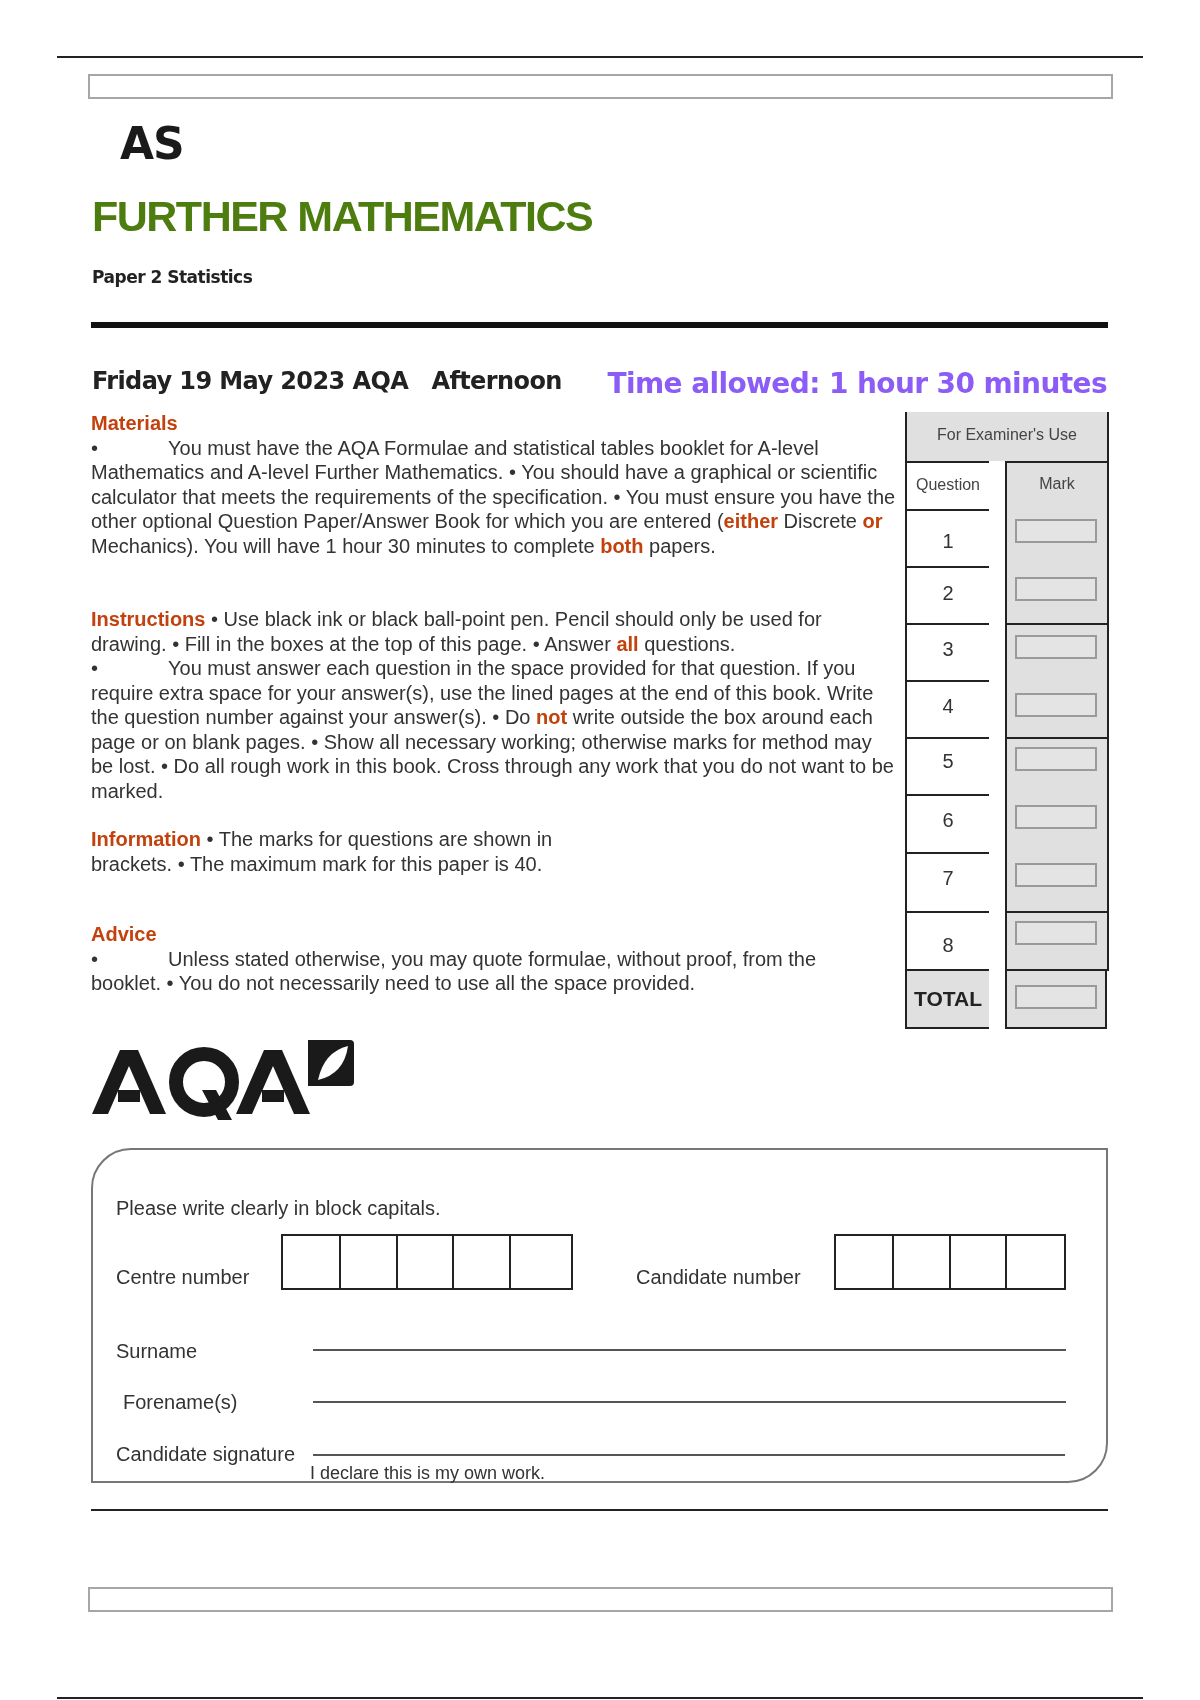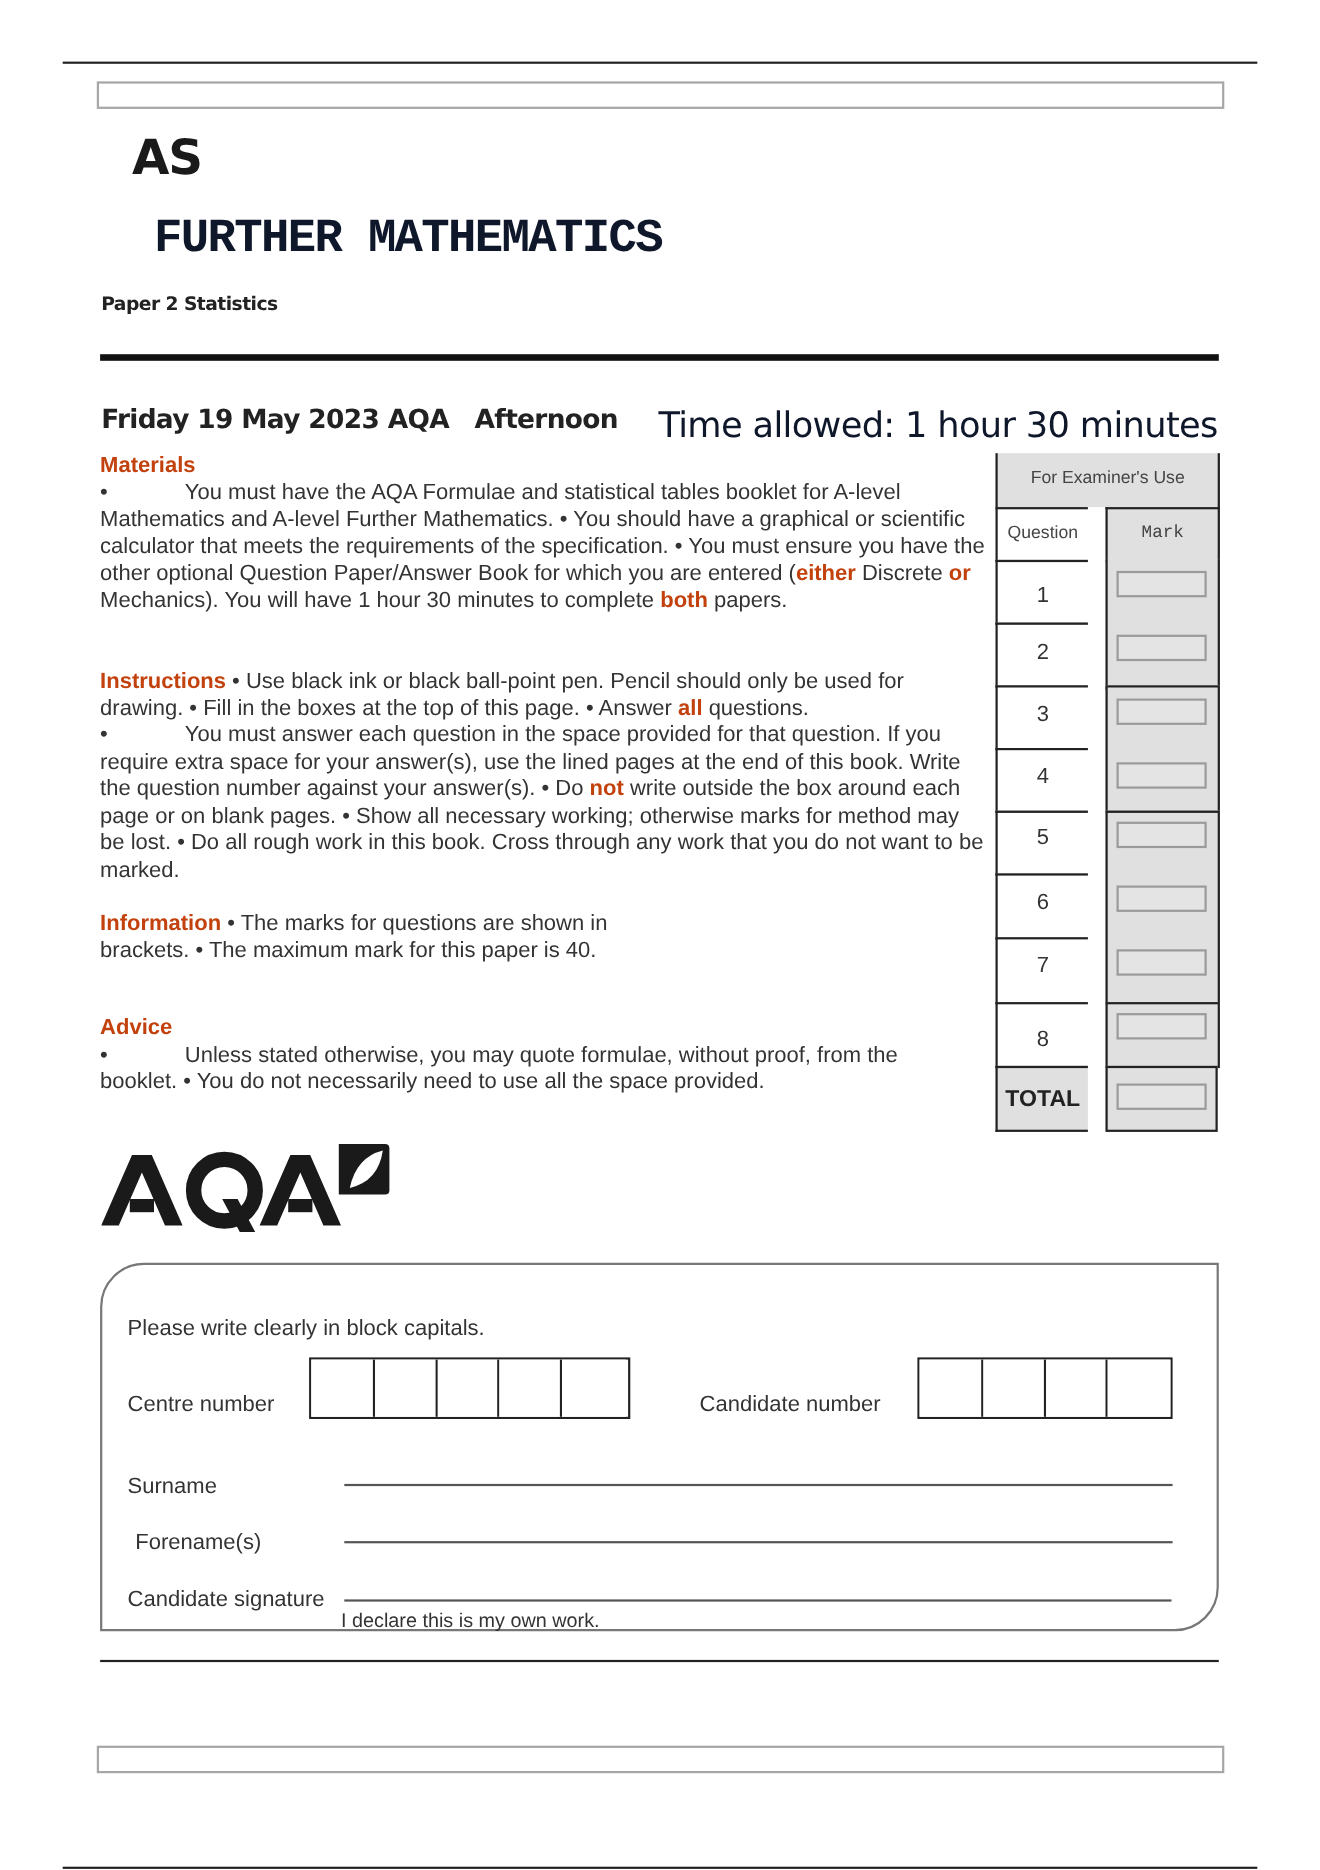--- a/index.html
+++ b/index.html
@@ -5,28 +5,28 @@
   html, body { margin: 0; padding: 0; background: #ffffff; }
   body { width: 1200px; height: 1700px; position: relative; overflow: hidden;
          font-family: "Liberation Sans", sans-serif; color: #333; }
   .abs { position: absolute; }
   .rule-thin { position: absolute; height: 2px; background: #222; }
   .rule-thick { position: absolute; height: 6px; background: #111; }
   .hdr-box { position: absolute; border: 2px solid #a6a6a6; box-sizing: border-box; background: #fff; }
 
   .title-as { left: 92px; top: 118px; font-family: "DejaVu Sans", sans-serif; font-weight: bold;
               font-size: 44px; color: #1a1a1a; letter-spacing: -1px; margin-left: 28px; }
-  .title-main { left: 92px; top: 192px; font-family: Liberation Mono, monospace; font-weight: bold;
-                font-size: 43px; color: #0f172a; letter-spacing: -1.5px; margin-left: 48px; }
+  .title-main { left: 92px; top: 192px; font-family: Liberation Sans, sans-serif; font-weight: bold;
+                font-size: 43px; color: #4d7c0f; letter-spacing: -1.5px; }
   .title-sub { left: 92px; top: 267px; font-family: "DejaVu Sans", sans-serif; font-weight: bold;
                font-size: 17px; color: #222; letter-spacing: -0.5px; }
   .date-line { left: 92px; top: 367px; font-family: "DejaVu Sans", sans-serif; font-weight: bold;
                font-size: 24px; color: #222; letter-spacing: -0.6px; white-space: pre; }
-  .time-line { right: 93px; top: 367px; font-family: "DejaVu Sans", sans-serif; font-weight: normal;
-               font-size: 32px; color: #0f172a; letter-spacing: -0.6px; }
+  .time-line { right: 93px; top: 367px; font-family: "DejaVu Sans", sans-serif; font-weight: bold;
+               font-size: 28px; color: #8b5cf6; letter-spacing: -0.6px; }
 
   .body-text { position: absolute; font-size: 20px; line-height: 24.5px; color: #333; }
   .body-text b { color: #c2410c; }
   .tab { display: inline-block; width: 70px; }
 
   
   .exam-table { position: absolute; left: 905px; top: 412px; width: 204px; }
   .ex-head { position: absolute; left: 0; top: 0; width: 204px; height: 49px; background: #e0e0e0;
              border-left: 2px solid #222; border-right: 2px solid #222; box-sizing: border-box;
              font-size: 16px; color: #444; text-align: center; line-height: 45px; }
@@ -77,21 +77,21 @@
 <div class="body-text" style="left:91px; top:922px; width:800px;">
   <b>Advice</b><br>
   <span>•</span><span class="tab"></span><span>Unless stated otherwise, you may quote formulae, without proof, from the booklet. • You do not necessarily need to use all the space provided.</span>
 </div>
 
 <div class="exam-table">
   <div class="ex-head">For Examiner's Use</div>
 
   <div class="ex-cell-q" style="top:49px; height:50px; line-height:44px; font-size:16px; color:#444;">Question</div>
   <div class="ex-cell-m" style="top:49px; height:50px; border-bottom:none; border-top:2px solid #222;">
-    <div style="text-align:center; line-height:42px; font-size:16px; color:#444;font-family:Liberation Mono, monospace;">Mark</div>
+    <div style="text-align:center; line-height:42px; font-size:16px; color:#444;">Mark</div>
   </div>
 
   <div class="ex-cell-q" style="top:97px; height:59px; line-height:60px;"><span>1</span></div>
   <div class="ex-cell-m" style="top:97px; height:118px; border-top:none;">
       <div class="ex-markbox" style="top:10px;"></div>
       <div class="ex-markbox" style="top:68px;"></div>
     </div>
 
   <div class="ex-cell-q" style="top:154px; height:59px; line-height:50px;"><span>2</span></div>
 

